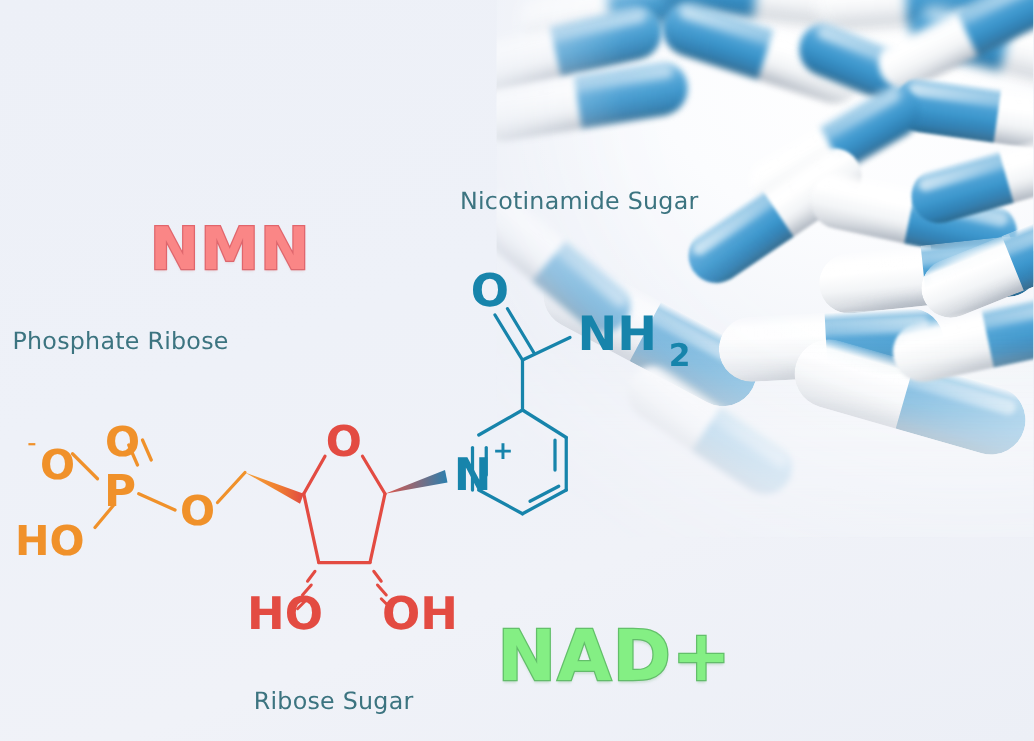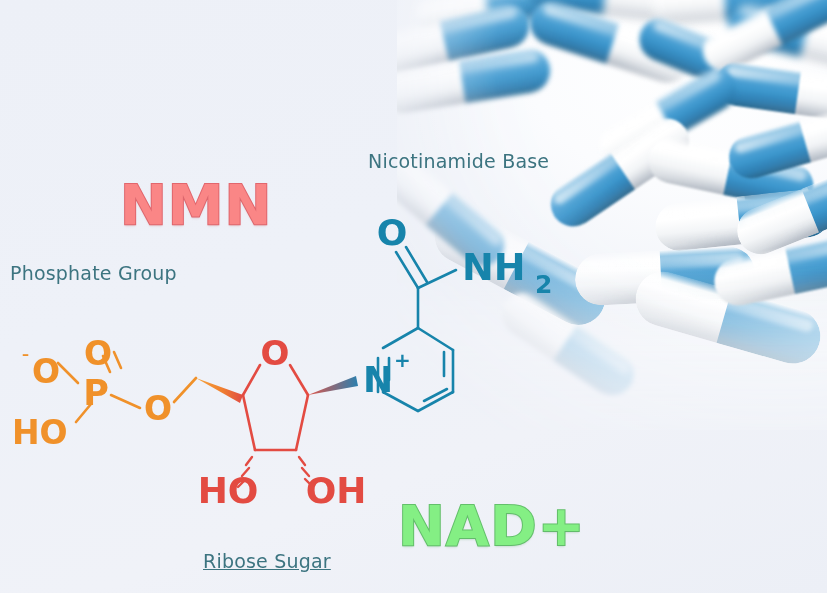--- a/index.html
+++ b/index.html
@@ -113,26 +113,26 @@
   .label {
     position: absolute;
     color: #3c7480;
     font-size: 19px;
     letter-spacing: 0.2px;
     white-space: nowrap;
     font-family: "DejaVu Sans", sans-serif;
   }
   #label-phosphate { left: 10px;  top: 262px; }
   #label-nicotinamide { left: 368px; top: 150px; }
-  #label-ribose   { left: 203px; top: 550px; text-decoration: underline; }
+  #label-ribose   { left: 203px; top: 550px; }
 
   .bigword {
     position: absolute;
     font-weight: bold;
-    font-size: 56px;
+    font-size: 47px;
     letter-spacing: 1px;
     white-space: nowrap;
     font-family: "DejaVu Sans", sans-serif;
   }
   #word-nmn {
     left: 120px;
     top: 172px;
     color: #fa8686;
     -webkit-text-stroke: 2px #e2666d;
     paint-order: stroke fill;
@@ -425,20 +425,20 @@
     </g>
     <g fill="#1784ab">
       <text x="378" y="212" font-size="36" text-anchor="middle">N</text>
       <text x="394" y="187" font-size="20">+</text>
       <text x="392" y="65" font-size="36" text-anchor="middle">O</text>
       <text x="462" y="100" font-size="38">NH</text>
       <text x="535" y="113" font-size="25">2</text>
     </g>
   </svg>
 
-  <div class="label" id="label-phosphate">Phosphate Group</div>
-  <div class="label" id="label-nicotinamide">Nicotinamide Base</div>
+  <div class="label" id="label-phosphate">Phosphate Ribose</div>
+  <div class="label" id="label-nicotinamide">Nicotinamide Sugar</div>
   <div class="label" id="label-ribose">Ribose Sugar</div>
 
   <div class="bigword" id="word-nmn">NMN</div>
   <div class="bigword" id="word-nad">NAD+</div>
 
 </div>
 
 </body></html>

